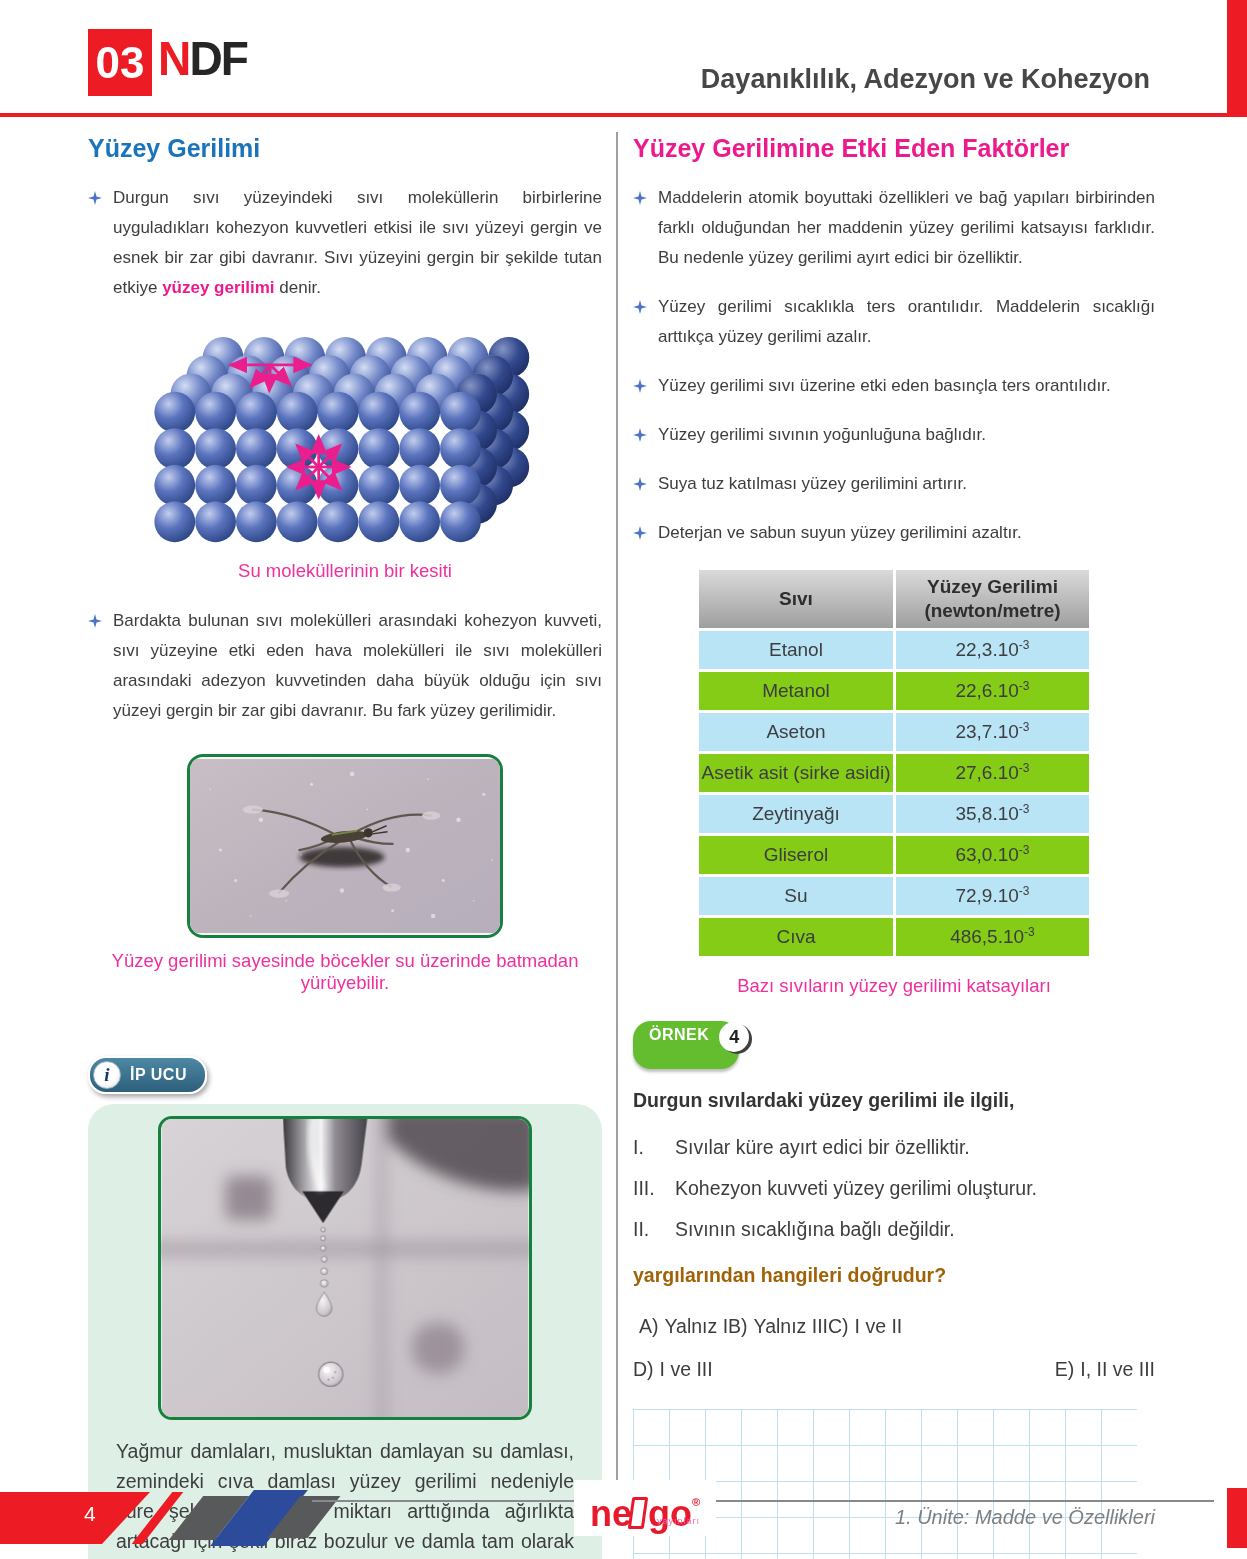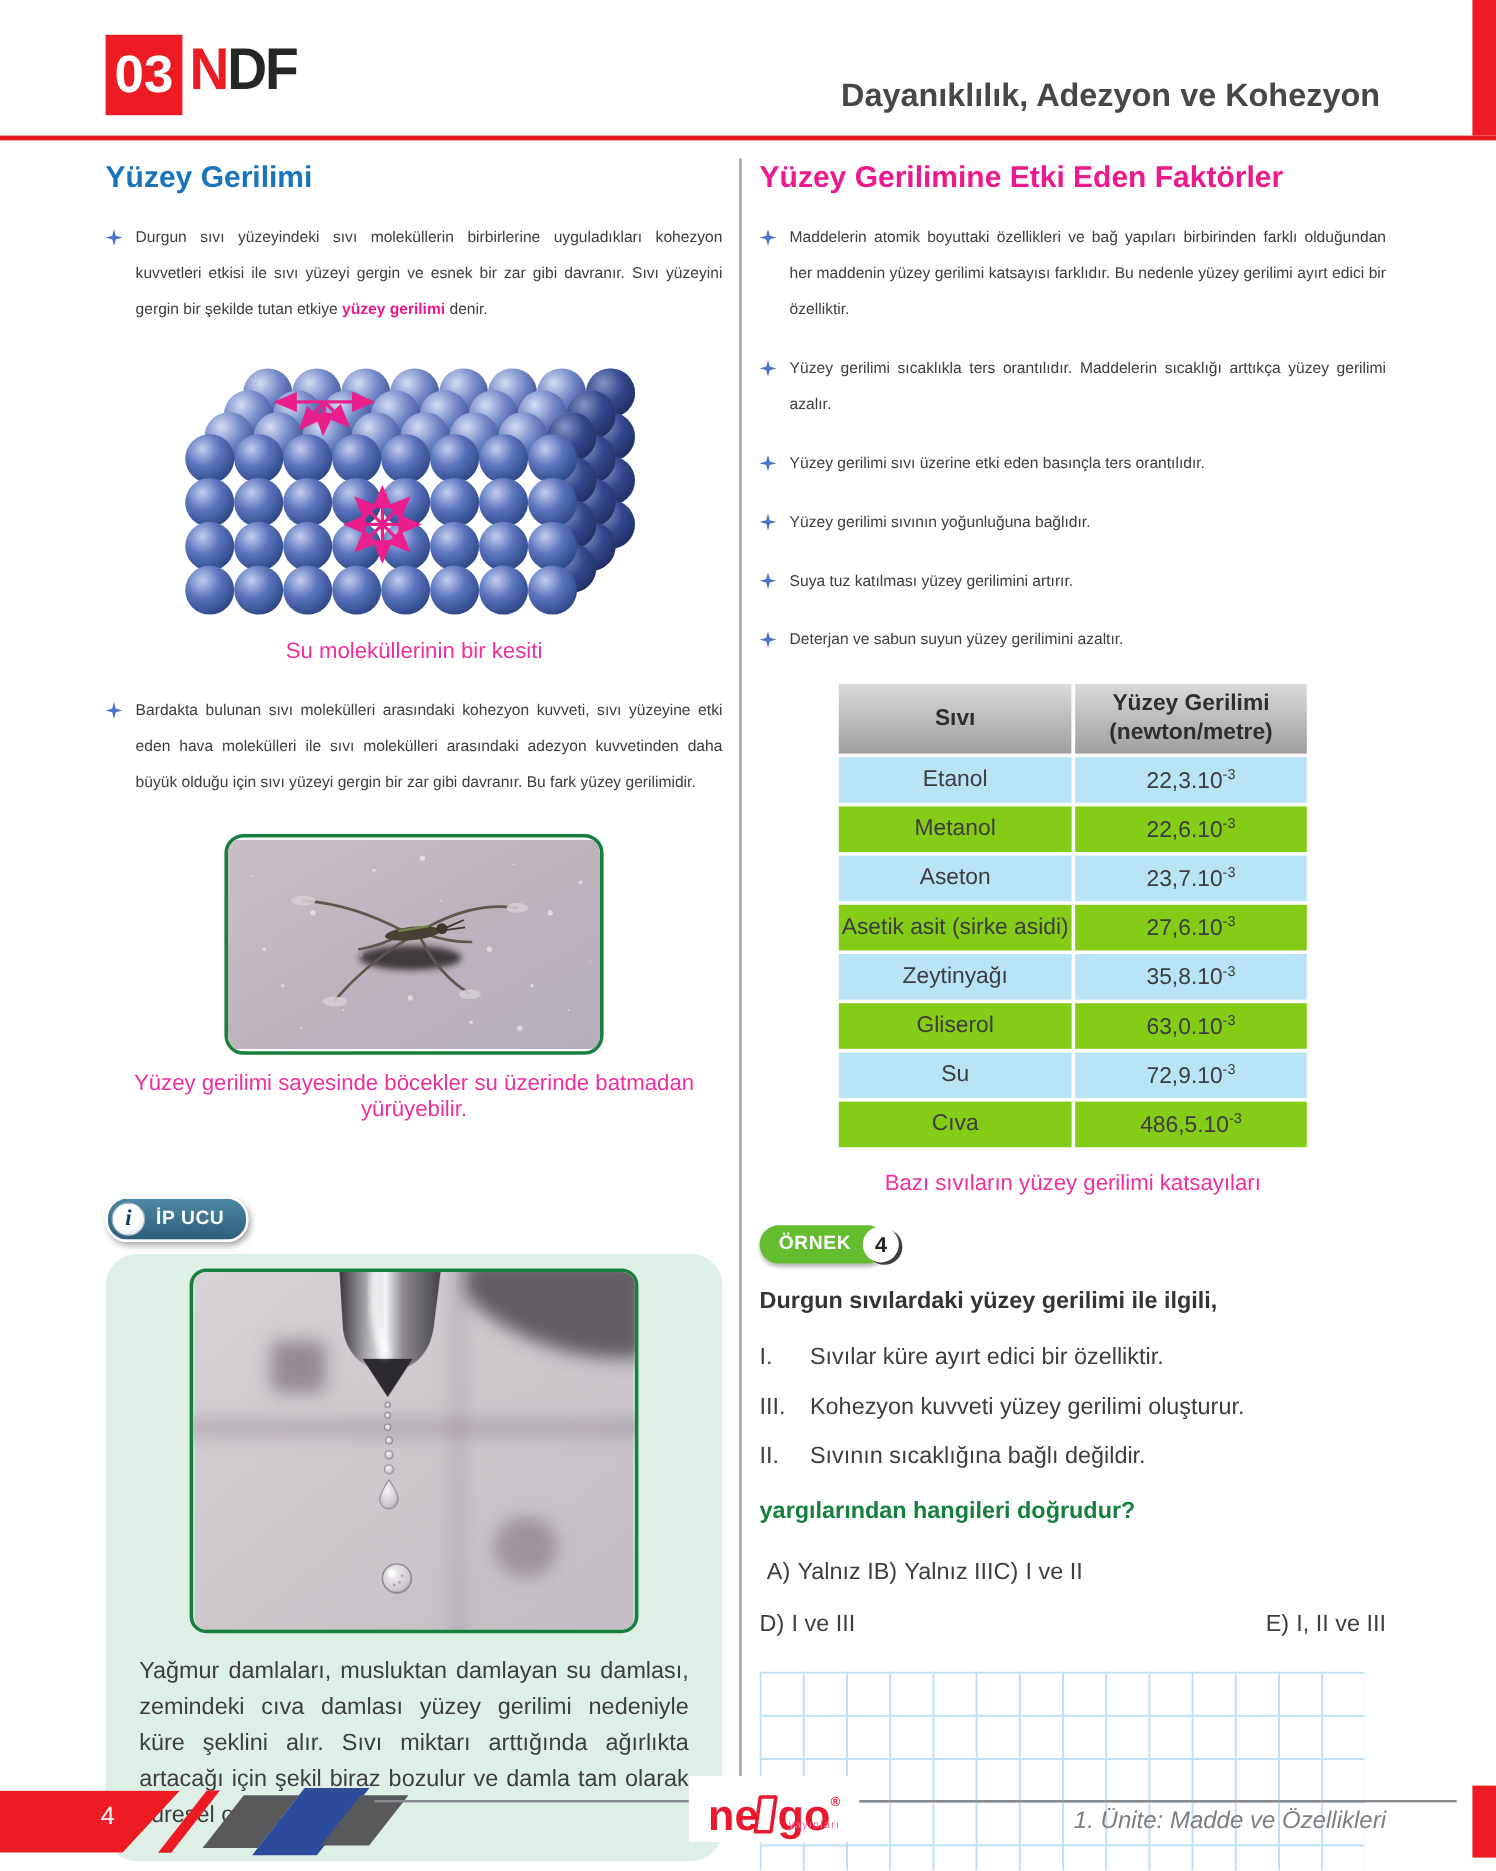--- a/index.html
+++ b/index.html
@@ -20,21 +20,21 @@
 
   
   .col-left{position:absolute;left:88px;top:130px;width:514px;}
   .col-right{position:absolute;left:633px;top:130px;width:522px;}
   h2{font-size:25px;font-weight:bold;margin:4px 0 20px;}
   .h-blue{color:#1a74bc;}
   .h-pink{color:#ec1a8d;}
 
   .bullet{display:flex;gap:11px;margin:0 0 19px;}
   .bullet .star{flex:0 0 14px;width:14px;height:14px;margin-top:8px;fill:#4a74c8;}
-  .bullet p{margin:0;font-size:13px;line-height:30px;color:#3d3d3f;text-align:justify;}
+  .bullet p{margin:0;font-size:17px;line-height:30px;color:#3d3d3f;text-align:justify;}
   .hl{color:#ec1a8d;font-weight:bold;}
 
   .fig-mol{margin:14px 0 24px;text-align:center;}
   .fig-mol svg{width:392px;height:auto;}
   .cap{font-size:18.5px;color:#ef2f9e;text-align:center;margin:6px 0 0;}
 
   .fig-insect{width:310px;height:178px;margin:28px auto 12px;border:3px solid #17803f;border-radius:16px;overflow:hidden;}
   .fig-insect svg{width:100%;height:100%;display:block;}
   .cap2{margin:0;}
 
@@ -56,30 +56,30 @@
   .sg-table th{background:linear-gradient(#dadada,#9e9e9e);font-size:19px;color:#2e2e30;height:56px;
                font-weight:bold;line-height:24px;text-align:center;}
   .sg-table th:first-child,.sg-table td:first-child{border-right:3px solid #fff;}
   .sg-table td{font-size:19px;color:#3d3d3f;text-align:center;height:36px;}
   .sg-table tr.dark td{background:#b9e4f6;}
   .sg-table tr.light td{background:#84cc16;}
   .sg-table sup{font-size:12px;}
   .cap-table{margin:16px 0 0;}
 
   
-  .ornek-badge{display:inline-flex;align-items:center;margin:24px 0 12px;background:#64bd2e;border-radius:18px;
-               padding:5px 10px 5px 16px;box-shadow:0 3px 3px rgba(0,0,0,.25);}
+  .ornek-badge{display:inline-flex;align-items:flex-start;margin:24px 0 12px;background:#64bd2e;border-radius:18px;
+               padding:5px 10px 21px 16px;box-shadow:0 3px 3px rgba(0,0,0,.25);}
   .ornek-label{color:#fff;font-weight:bold;font-size:16px;letter-spacing:.5px;}
   .ornek-num{width:30px;height:30px;background:#fff;border-radius:50%;display:flex;align-items:center;justify-content:center;
              font-weight:bold;font-size:18px;color:#222;margin:-4px -20px -4px 10px;box-shadow:3px 2px 0 #3f3f3f;}
 
   .q-intro{font-weight:bold;font-size:19.5px;color:#343436;margin:8px 0 22px;}
   .roman{display:flex;font-size:19.5px;line-height:26px;margin:0 0 15px;}
   .roman .numeral{flex:0 0 42px;}
-  .q-bold{font-weight:bold;font-size:19.5px;color:#15803d;margin:22px 0 0;}
+  .q-bold{font-weight:bold;font-size:19.5px;color:#a16207;margin:22px 0 0;}
   .opts{display:flex;font-size:19.5px;color:#3d3d3f;}
   .opts-r1{justify-content:flex-start;margin:28px 0 0;padding:0 8px 0 6px;}
   .opts-r2{justify-content:space-between;gap:125px;margin:20px 0 0;}
   .option > span:first-child{margin-right:6px;}
   .work-grid{margin-top:28px;width:504px;height:199px;
              background-image:linear-gradient(#bfe0f2 1.5px,transparent 1.5px),
                               linear-gradient(90deg,#bfe0f2 1.5px,transparent 1.5px);
              background-size:36px 36px;}
 
   

